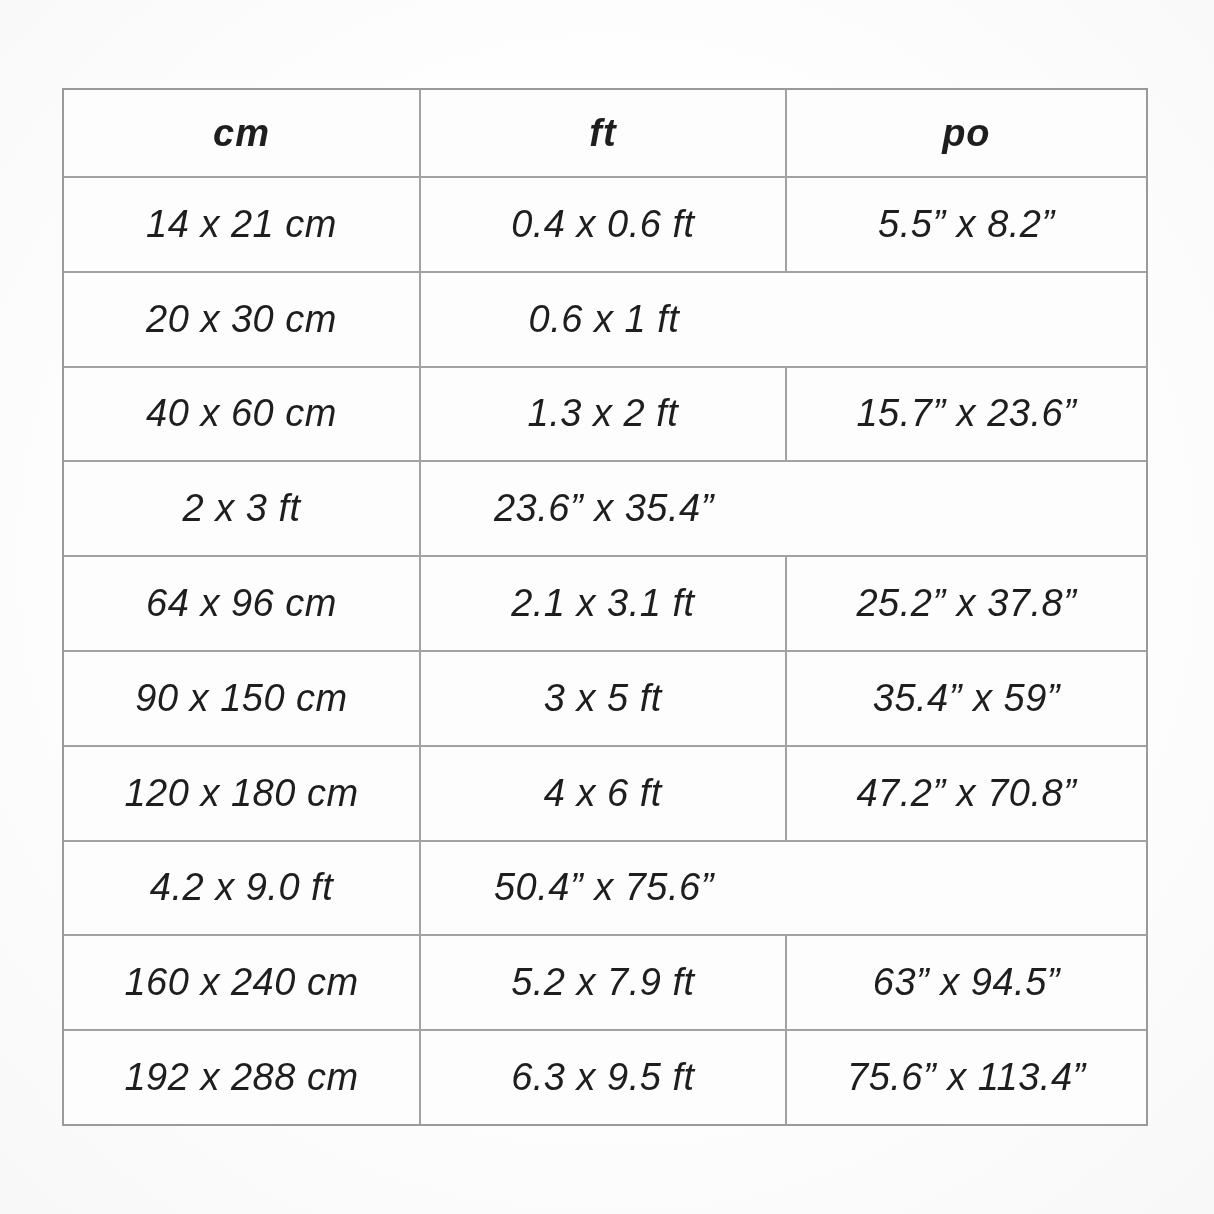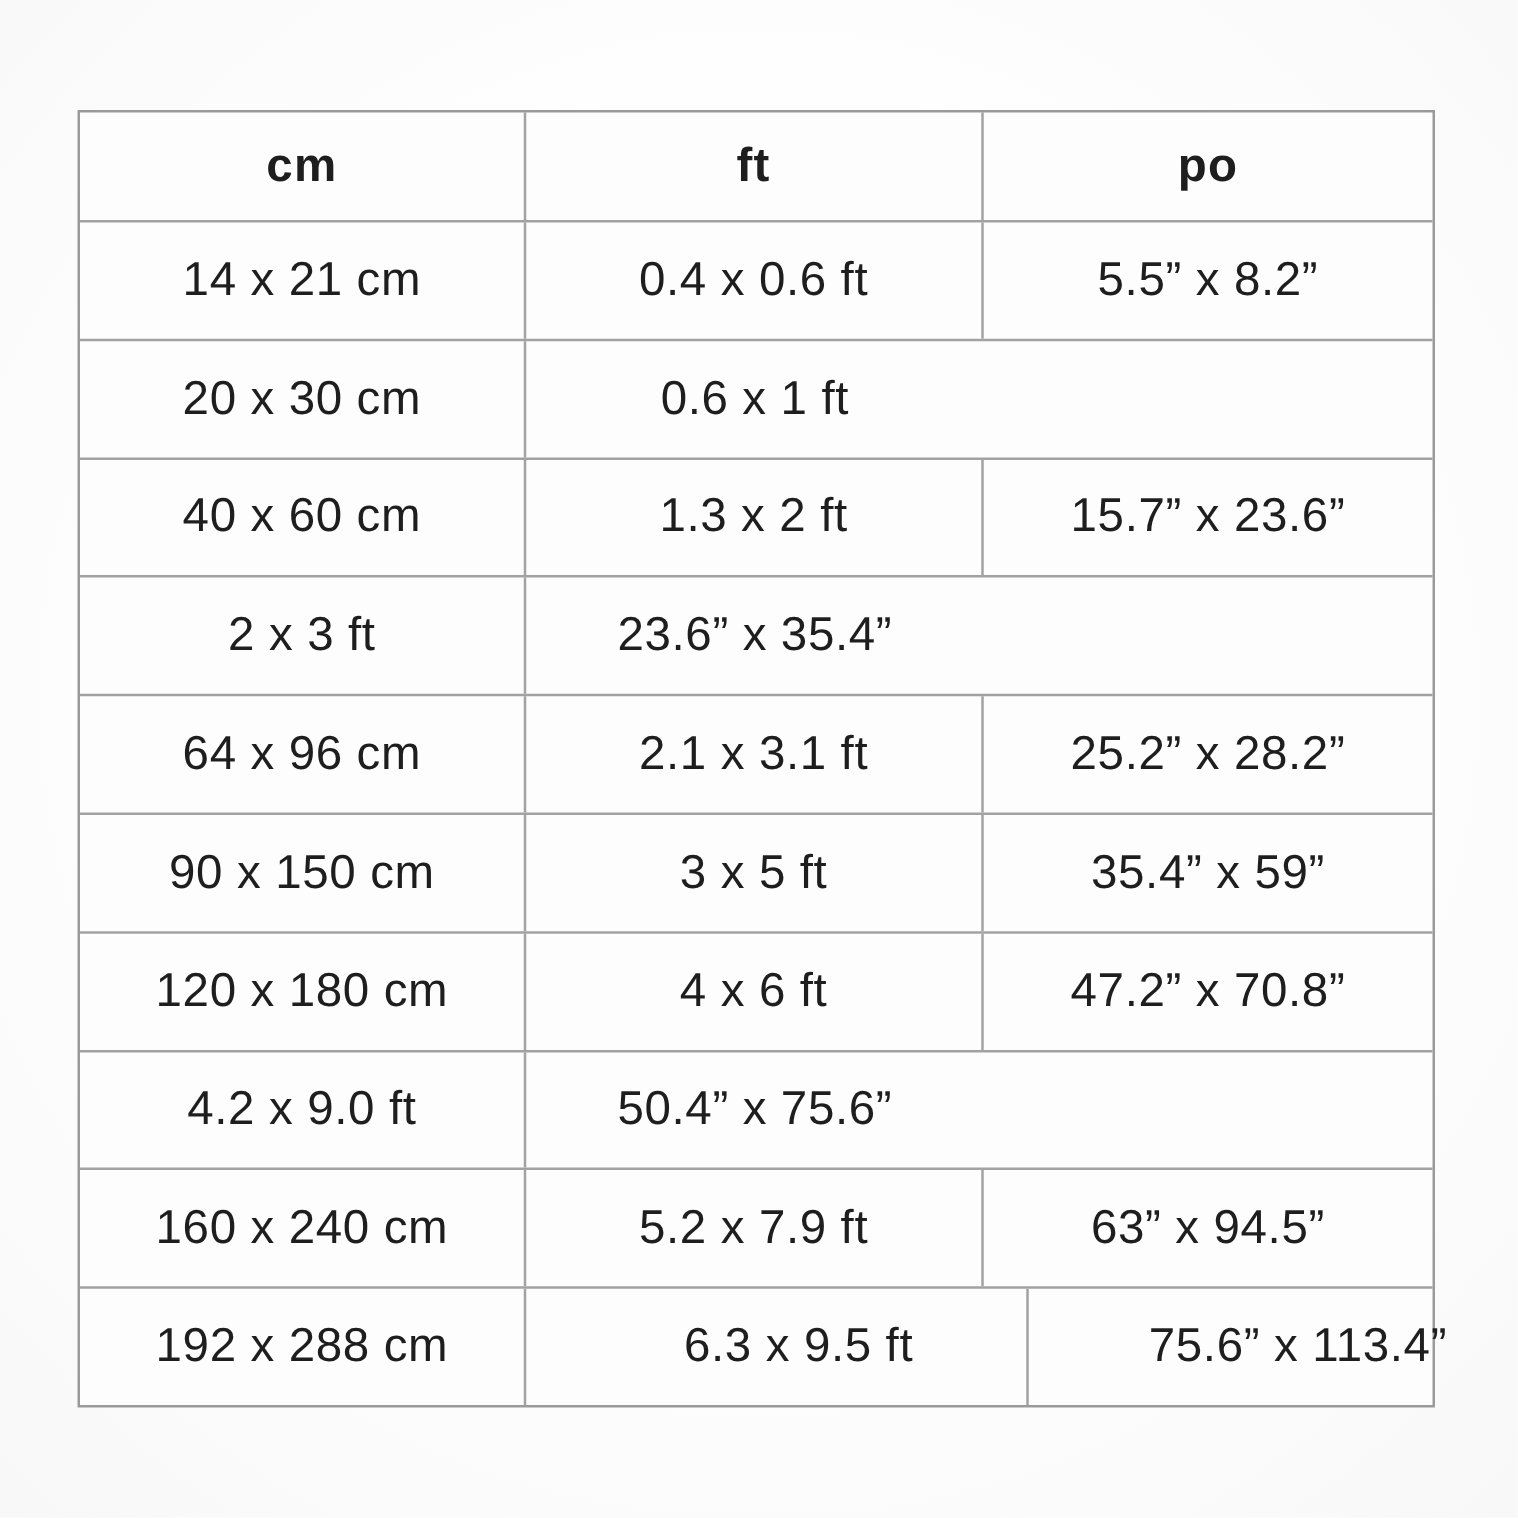--- a/index.html
+++ b/index.html
@@ -19,30 +19,30 @@
     position: absolute;
     left: 62px;
     top: 88px;
     width: 1086px;
     height: 1038px;
     box-sizing: border-box;
     border: 2px solid #9a9a9a;
     background: #fdfdfd;
     display: flex;
     flex-direction: column;
+    font-style: italic;
   }
   .row {
     flex: 1 1 auto;
     display: grid;
     grid-template-columns: 33% 33.8% 33.2%;
     border-bottom: 2px solid #a2a2a2;
   }
   .row:last-child {
     border-bottom: none;
-    gap: 36px;
   }
   .row.header {
     flex: 0 0 86px;
   }
   .cell {
     display: flex;
     align-items: center;
     justify-content: center;
     border-right: 2px solid #a2a2a2;
     font-size: 38px;
@@ -82,21 +82,21 @@
     <div class="cell">1.3 x 2 ft</div>
     <div class="cell">15.7” x 23.6”</div>
   </div>
   <div class="row">
     <div class="cell">2 x 3 ft</div>
     <div class="cell">23.6” x 35.4”</div>
   </div>
   <div class="row">
     <div class="cell">64 x 96 cm</div>
     <div class="cell">2.1 x 3.1 ft</div>
-    <div class="cell">25.2” x 28.2”</div>
+    <div class="cell">25.2” x 37.8”</div>
   </div>
   <div class="row">
     <div class="cell">90 x 150 cm</div>
     <div class="cell">3 x 5 ft</div>
     <div class="cell">35.4” x 59”</div>
   </div>
   <div class="row">
     <div class="cell">120 x 180 cm</div>
     <div class="cell">4 x 6 ft</div>
     <div class="cell">47.2” x 70.8”</div>

